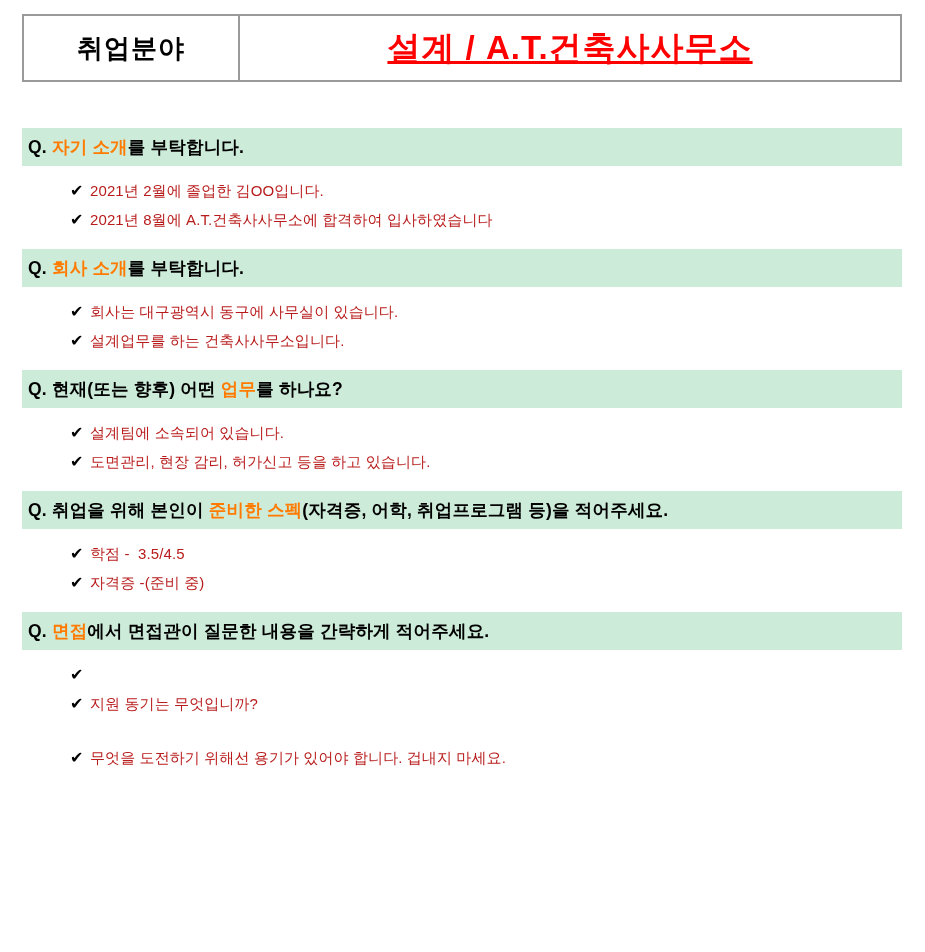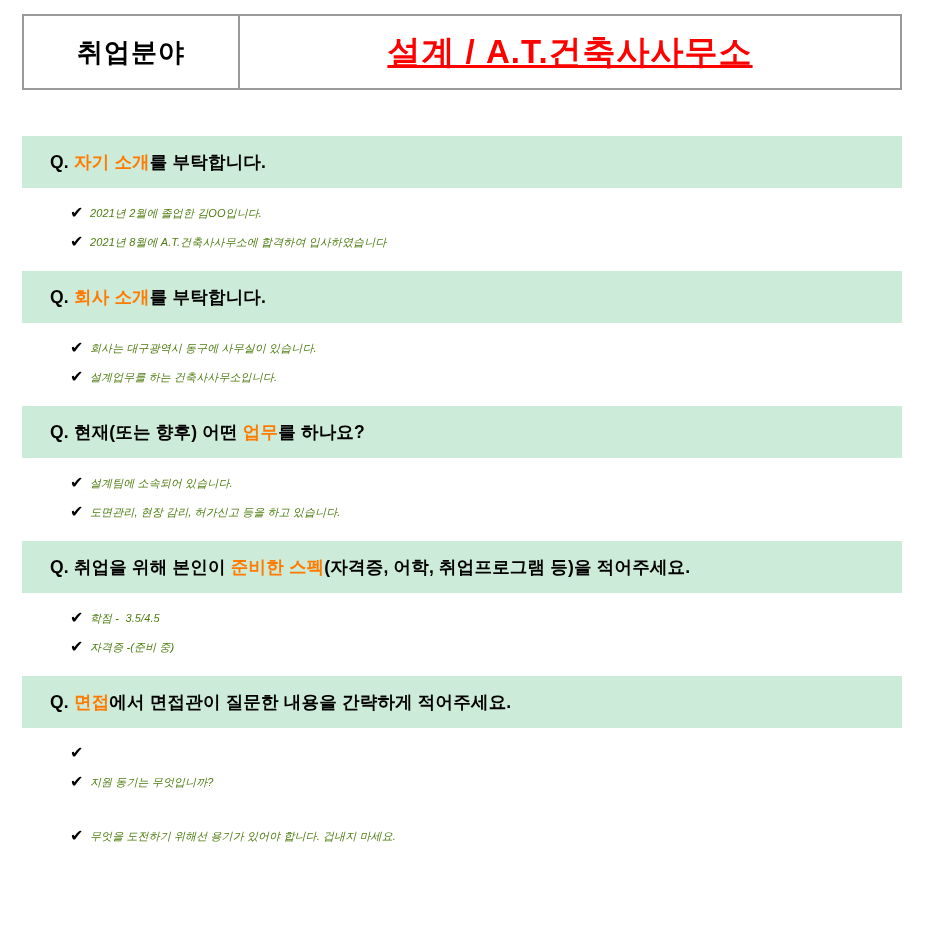--- a/index.html
+++ b/index.html
@@ -21,21 +21,21 @@
     box-sizing: border-box;
     padding: 14px 22px 0 22px;
   }
 
   
   .header {
     display: flex;
     width: 880px;
     border: 2px solid #9a9a9a;
     box-sizing: border-box;
-    height: 76px;
+    height: 68px;
     margin-bottom: 0;
   }
   .header-left {
     width: 216px;
     border-right: 2px solid #9a9a9a;
     display: flex;
     align-items: center;
     justify-content: center;
     box-sizing: border-box;
   }
@@ -62,24 +62,24 @@
 
   
   .qa-list {
     margin-top: 46px;
   }
   .qa-block {
     margin-bottom: 18px;
   }
   .q-bar {
     background: #cdebd9;
-    height: 52px;
+    height: 38px;
     display: flex;
     align-items: center;
-    padding-left: 28px;
+    padding-left: 6px;
     box-sizing: border-box;
     width: 880px;
   }
   .q-text {
     font-size: 17.5px;
     font-weight: bold;
     white-space: pre;
     letter-spacing: 0.2px;
   }
   .q-text .hl { color: #ff7b00; }
@@ -94,26 +94,25 @@
     margin-bottom: 7px;
   }
   .check {
     width: 20px;
     font-size: 16px;
     line-height: 22px;
     color: #000000;
     flex: 0 0 20px;
   }
   .answer-text {
-    font-size: 11px;
+    font-size: 15px;
     line-height: 22px;
-    color: #4d7c0f;
+    color: #b91c1c;
     white-space: pre;
     letter-spacing: 0.1px;
-    font-style: italic;
   }
 </style>
 </head>
 <body>
 
 <div class="page">
 
   <div class="header">
     <div class="header-left">
       <span class="header-left-text">취업분야</span>

